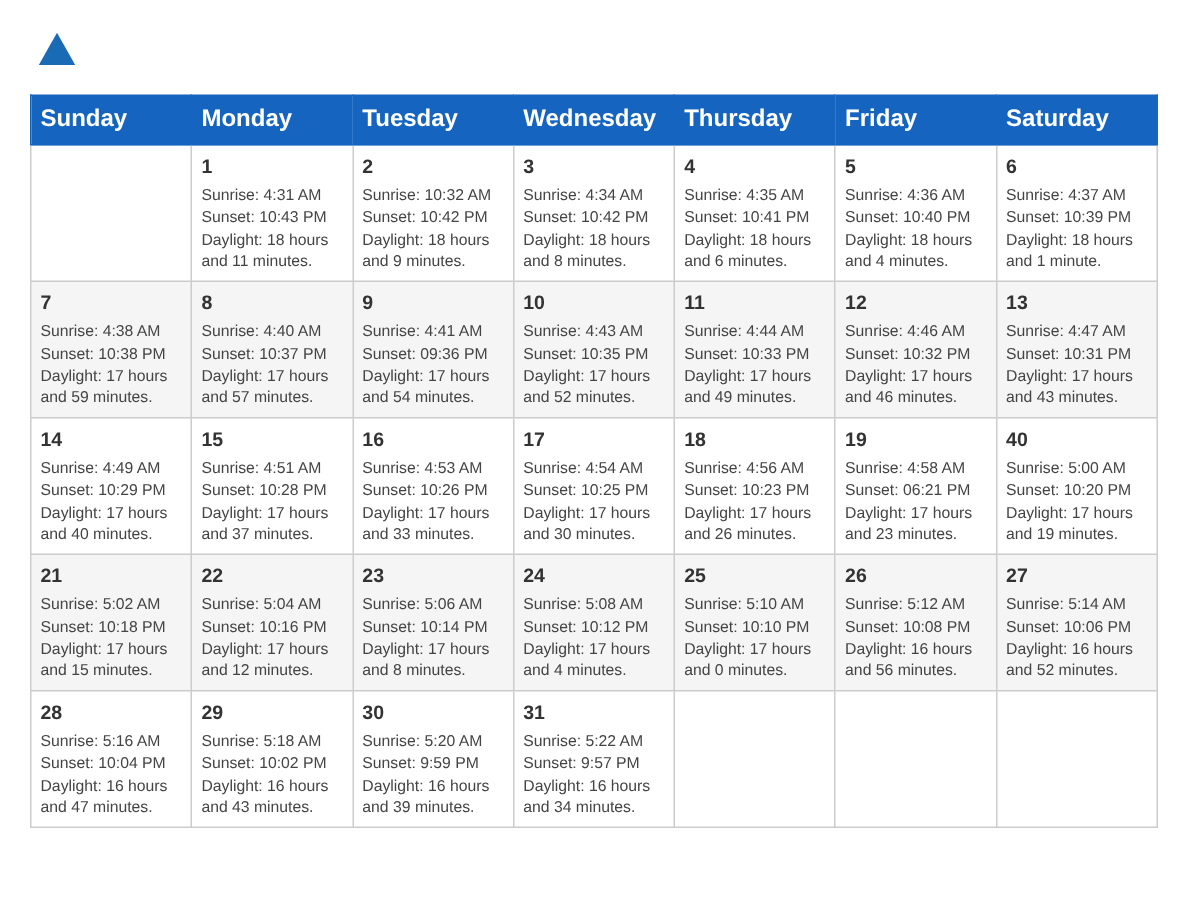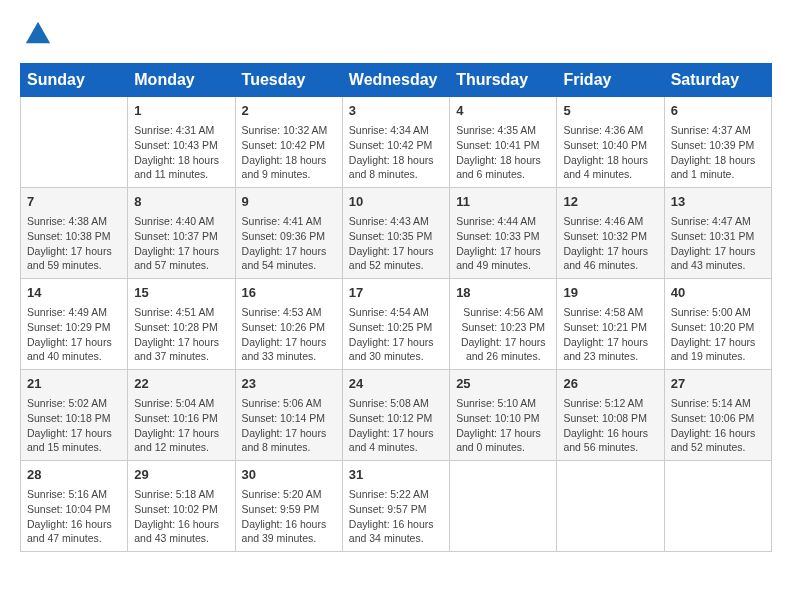--- a/index.html
+++ b/index.html
@@ -237,29 +237,29 @@
         </td>
         <td>
           <span class="day-number">17</span>
           <div class="day-info" style="white-space: pre-line;">Sunrise: 4:54 AM
 Sunset: 10:25 PM
 Daylight: 17 hours
 and 30 minutes.</div>
         </td>
         <td>
           <span class="day-number">18</span>
-          <div class="day-info" style="white-space: pre-line; text-align: center;">Sunrise: 4:56 AM
+          <div class="day-info" style="white-space: pre-line;">Sunrise: 4:56 AM
 Sunset: 10:23 PM
 Daylight: 17 hours
 and 26 minutes.</div>
         </td>
         <td>
           <span class="day-number">19</span>
           <div class="day-info" style="white-space: pre-line;">Sunrise: 4:58 AM
-Sunset: 10:21 PM
+Sunset: 06:21 PM
 Daylight: 17 hours
 and 23 minutes.</div>
         </td>
         <td>
           <span class="day-number">40</span>
           <div class="day-info" style="white-space: pre-line;">Sunrise: 5:00 AM
 Sunset: 10:20 PM
 Daylight: 17 hours
 and 19 minutes.</div>
         </td>

